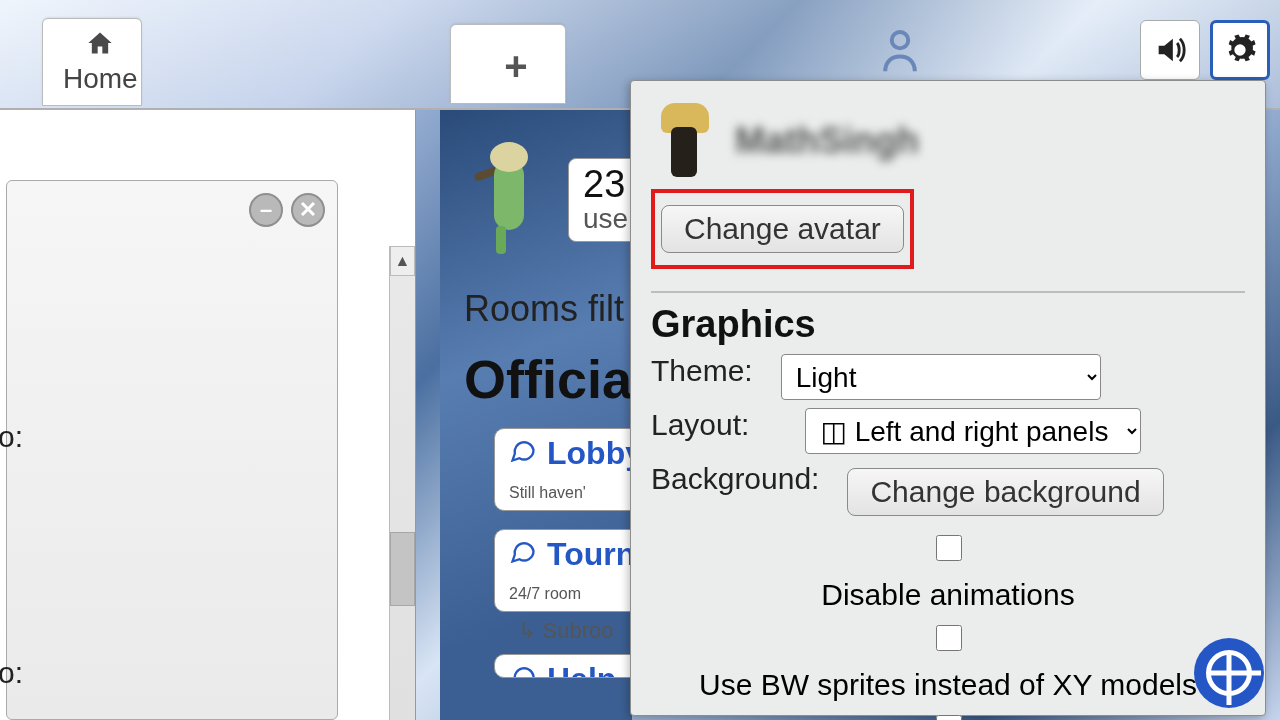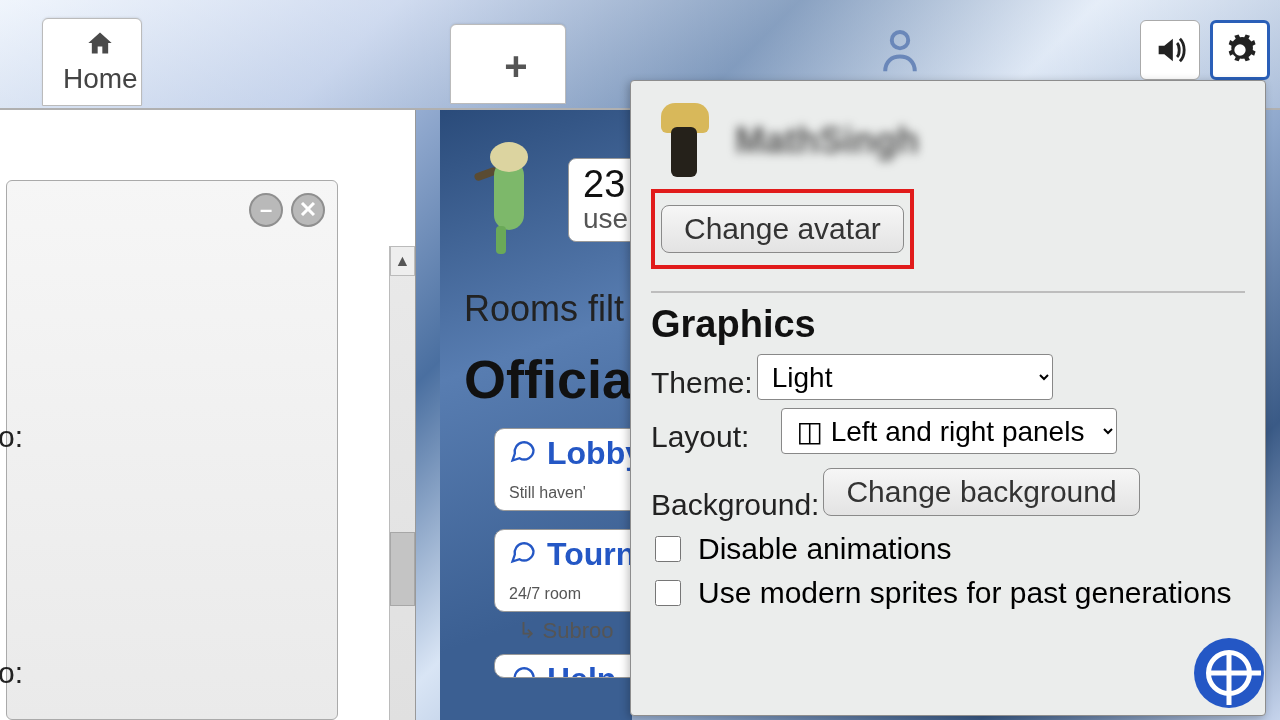--- a/index.html
+++ b/index.html
@@ -121,28 +121,28 @@
 
   .btn {
     display:inline-block; background: linear-gradient(to bottom, #f6f6f6, #e3e3e3);
     border: 1px solid #8a8a8a; border-radius: 8px; padding: 6px 22px;
     font-size: 30px; color: #333; margin: 6px 0;
   }
   .redbox { display:inline-block; border: 4px solid #e11b1b; padding: 6px; margin-bottom: 8px; }
 
   .settings hr { border: none; border-top: 2px solid #bdbdbd; margin: 14px 0 10px 0; }
   .settings h2 { font-size: 38px; margin: 6px 0 8px 0; color:#111; }
-  .settings .row { display:flex; align-items:flex-end; gap: 4px; margin: 8px 0; font-size: 30px; color:#222; }
+  .settings .row { display:flex; align-items:flex-start; gap: 28px; margin: 8px 0; font-size: 30px; color:#222; }
   .settings select {
     font-size: 28px; padding: 4px 10px; background:#fff; border:1px solid #888; border-radius:4px;
     height: 46px;
   }
-  .settings select.theme { width: 296px; }
+  .settings select.theme { width: 320px; }
   .settings select.layout { width: 336px; margin-left: 28px; }
-  .settings .chk { display:flex; align-items:center; gap: 14px; font-size: 30px; margin: 10px 0; }
+  .settings .chk { display:flex; align-items:center; gap: 14px; font-size: 30px; margin: 10px 0; flex-direction: column; }
   .settings .chk input { width: 26px; height: 26px; }
 
   
   .mark {
     position:absolute; right: 16px; bottom: 12px; width: 70px; height: 70px; border-radius:50%;
     background:#2457c5; display:flex; align-items:center; justify-content:center;
   }
   .mark .inner { width: 46px; height:46px; border: 5px solid #fff; border-radius:50%; position:relative;}
   .mark .inner::before { content:""; position:absolute; left:50%; top:-4px; width:5px; height:54px; background:#fff; transform:translateX(-50%);}
   .mark .inner::after { content:""; position:absolute; top:50%; left:-4px; height:5px; width:54px; background:#fff; transform:translateY(-50%);}
@@ -283,19 +283,23 @@
     <span>Background:</span>
     <span class="btn" style="font-size:30px;">Change background</span>
   </div>
 
   <label class="chk">
     <input type="checkbox" style="">
     <span>Disable animations</span>
   </label>
   <label class="chk">
     <input type="checkbox" style="">
+    <span>Use BW sprites instead of XY models</span>
+  </label>
+  <label class="chk">
+    <input type="checkbox" style="">
     <span>Use modern sprites for past generations</span>
   </label>
 </div>
 
 <div class="mark">
     <div class="inner"></div>
   </div>
 
 </body></html>

